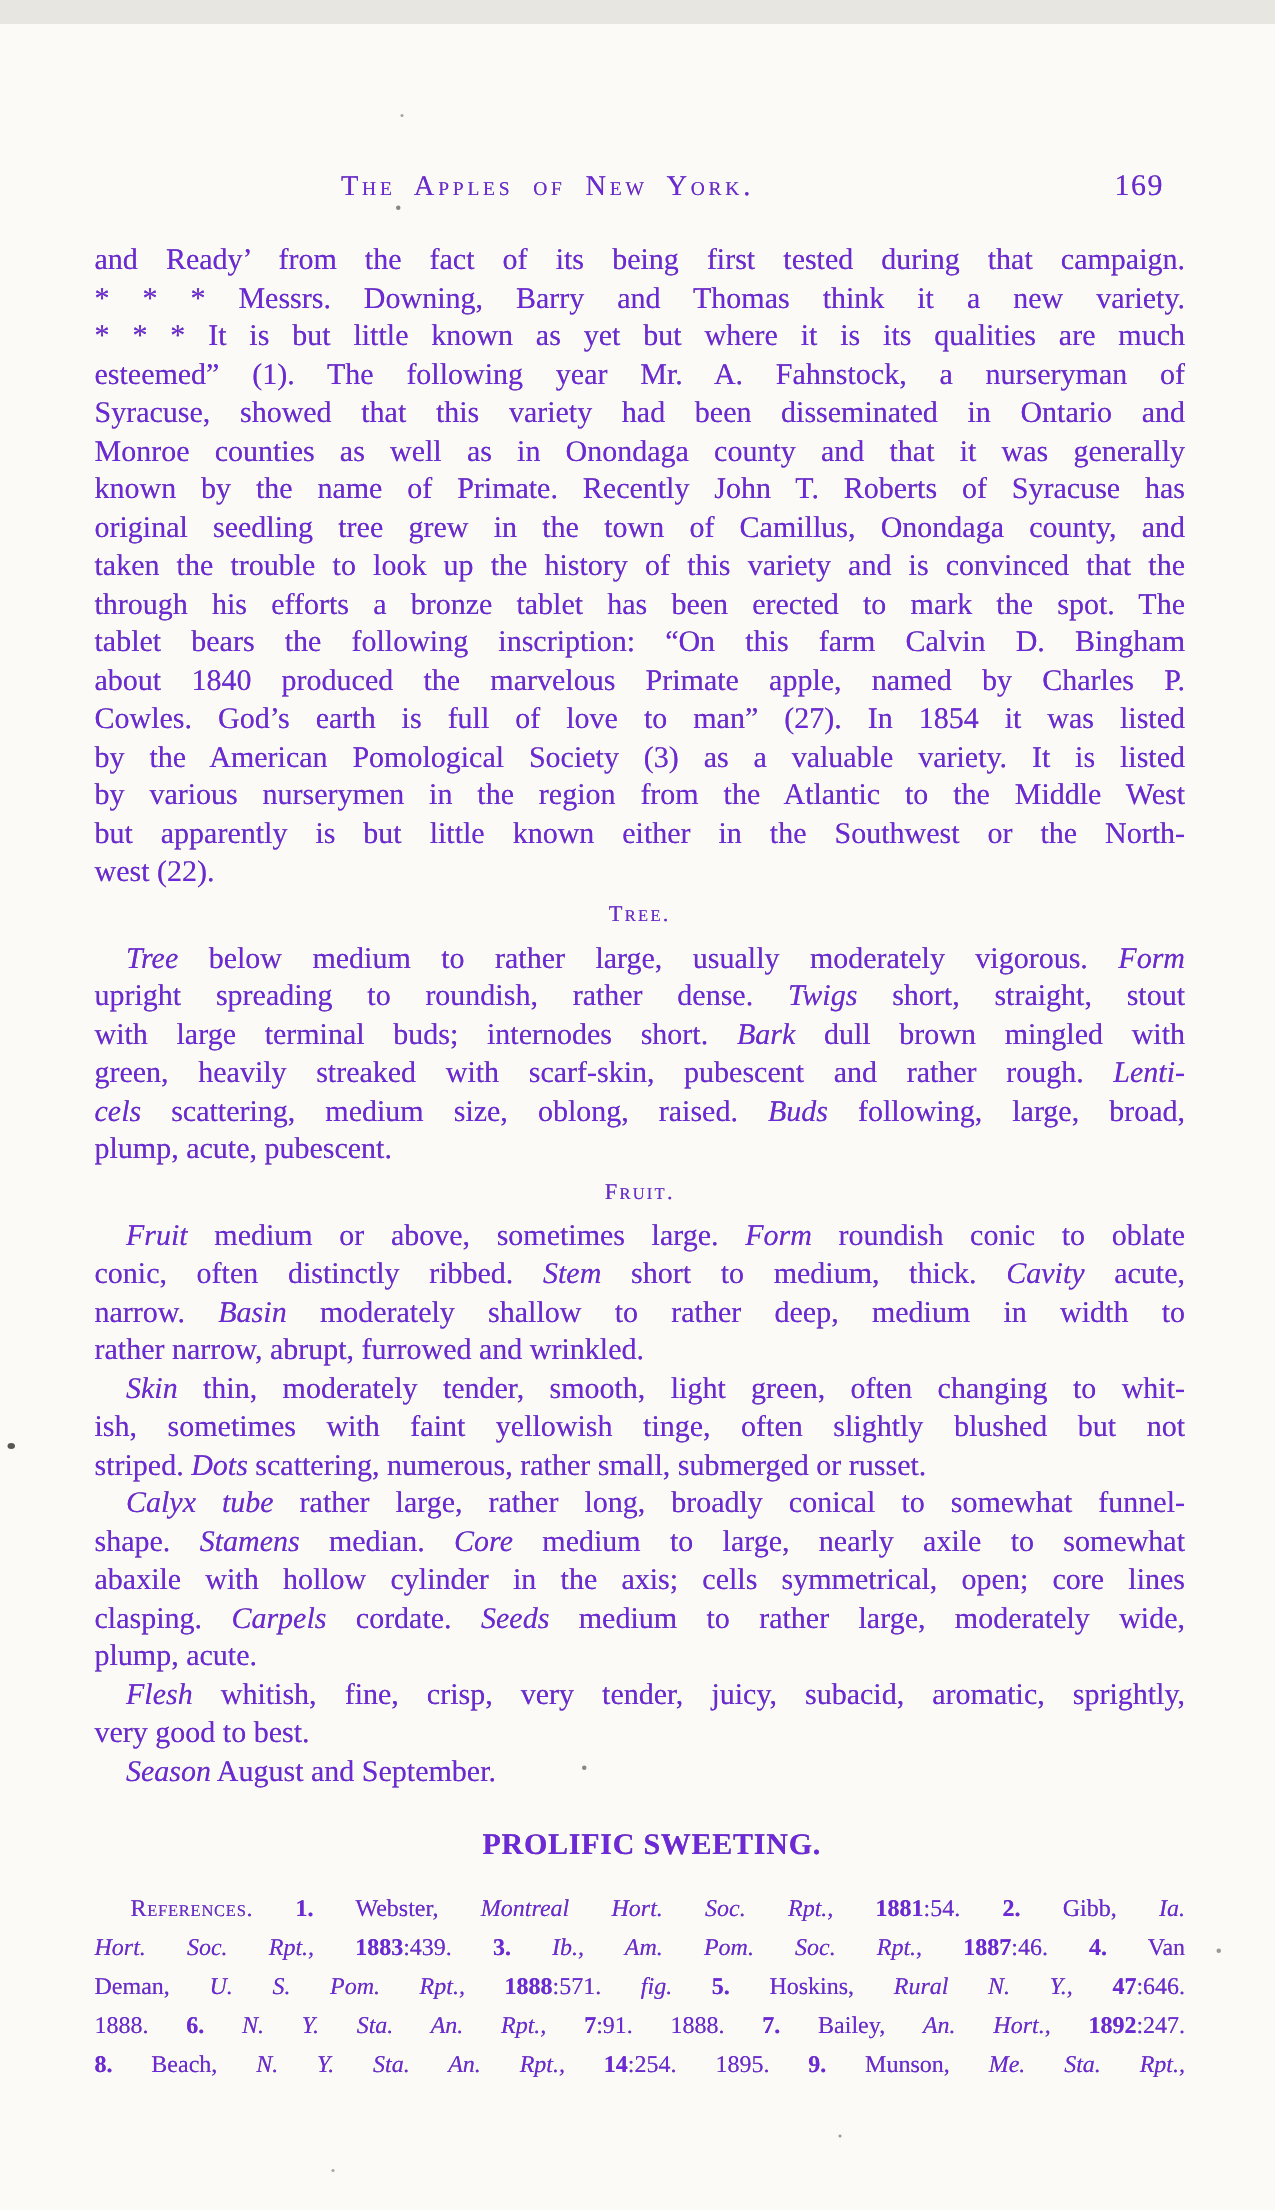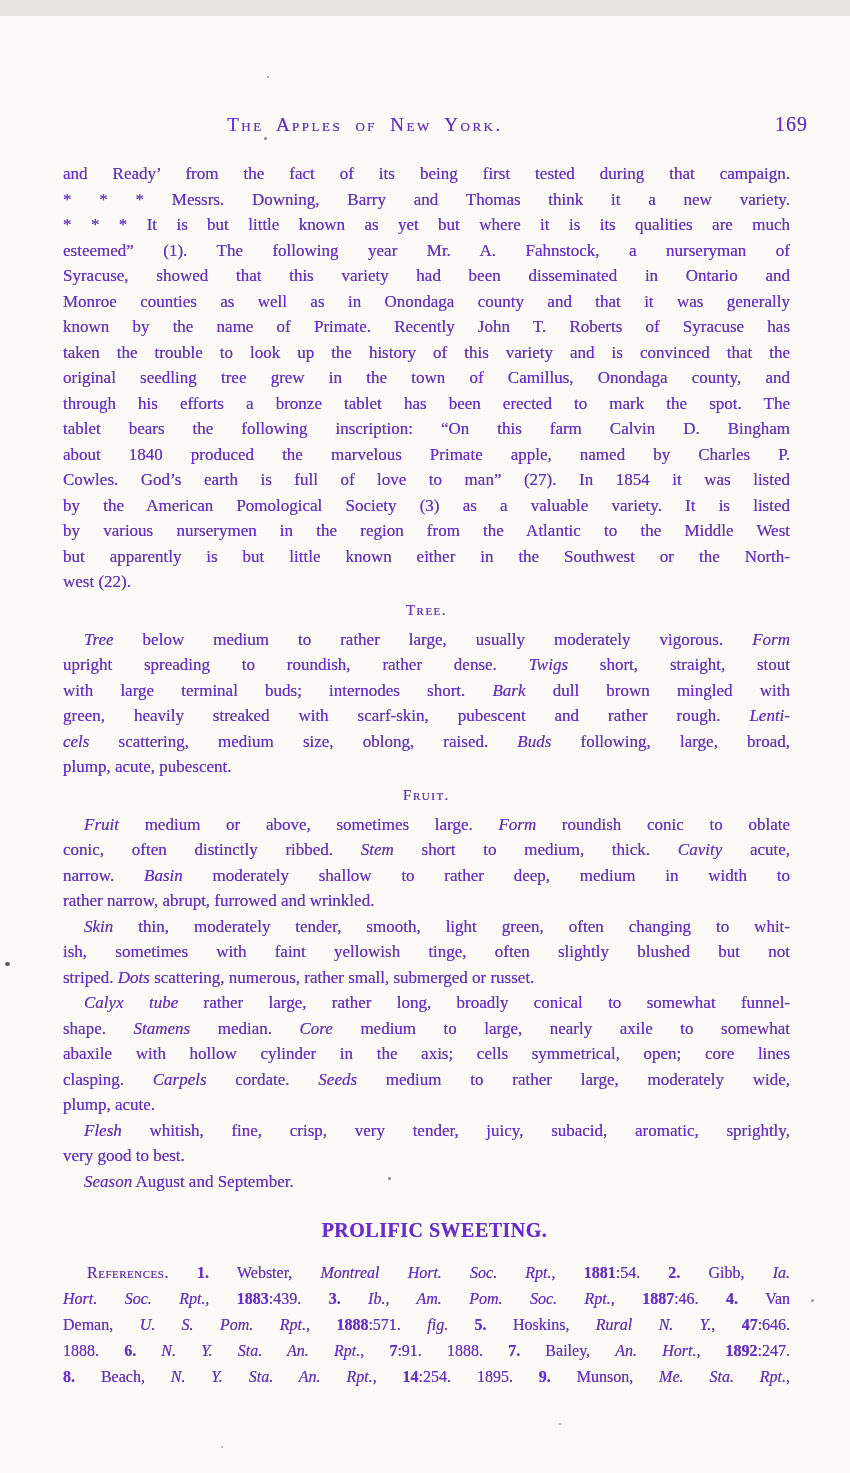--- a/index.html
+++ b/index.html
@@ -14,26 +14,26 @@
     text-shadow:0 0 .3px rgba(20,20,20,.55);
   }
   .running-title {
     position:absolute; top:97px; left:0; width:730px;
     text-align:center;
     font-variant:small-caps;
     font-size:19px; line-height:24px;
     letter-spacing:2.5px; word-spacing:6px;
   }
   .page-number {
-    position:absolute; top:96px; right:42px;
+    position:absolute; top:96px; right:74px;
     font-size:20px; line-height:24px; letter-spacing:1px;
   }
   .content { position:absolute; left:63px; top:145px; width:727px; }
   .tline {
-    font-size:17px; line-height:25.5px;
+    font-size:20px; line-height:25.5px;
     text-align:justify; text-align-last:justify;
   }
   .tline.last { text-align-last:left; }
   .tline.ind { text-indent:21px; }
   .s-i { font-style:italic; }
   .s-b { font-weight:bold; }
   .s-sc { font-variant:small-caps; letter-spacing:.5px; }
   .sec {
     font-size:15px; line-height:18px;
     margin:6px 0 8px;
@@ -61,22 +61,22 @@
 
   <main class="content">
     <div class="para">
         <div class="tline"><span>and Ready’ from the fact of its being first tested during that campaign.</span></div>
         <div class="tline"><span>* * * Messrs. Downing, Barry and Thomas think it a new variety.</span></div>
         <div class="tline"><span>* * * It is but little known as yet but where it is its qualities are much</span></div>
         <div class="tline"><span>esteemed” (1).  The following year Mr. A. Fahnstock, a nurseryman of</span></div>
         <div class="tline"><span>Syracuse, showed that this variety had been disseminated in Ontario and</span></div>
         <div class="tline"><span>Monroe counties as well as in Onondaga county and that it was generally</span></div>
         <div class="tline"><span>known by the name of Primate.  Recently John T. Roberts of Syracuse has</span></div>
+        <div class="tline"><span>original seedling tree grew in the town of Camillus, Onondaga county, and</span></div>
         <div class="tline"><span>taken the trouble to look up the history of this variety and is convinced that the</span></div>
-        <div class="tline"><span>original seedling tree grew in the town of Camillus, Onondaga county, and</span></div>
         <div class="tline"><span>through his efforts a bronze tablet has been erected to mark the spot.  The</span></div>
         <div class="tline"><span>tablet bears the following inscription:  “On this farm Calvin D. Bingham</span></div>
         <div class="tline"><span>about 1840 produced the marvelous Primate apple, named by Charles P.</span></div>
         <div class="tline"><span>Cowles.  God’s earth is full of love to man” (27).  In 1854 it was listed</span></div>
         <div class="tline"><span>by the American Pomological Society (3) as a valuable variety.  It is listed</span></div>
         <div class="tline"><span>by various nurserymen in the region from the Atlantic to the Middle West</span></div>
         <div class="tline"><span>but apparently is but little known either in the Southwest or the North-</span></div>
         <div class="tline last"><span>west (22).</span></div>
       </div>
 

